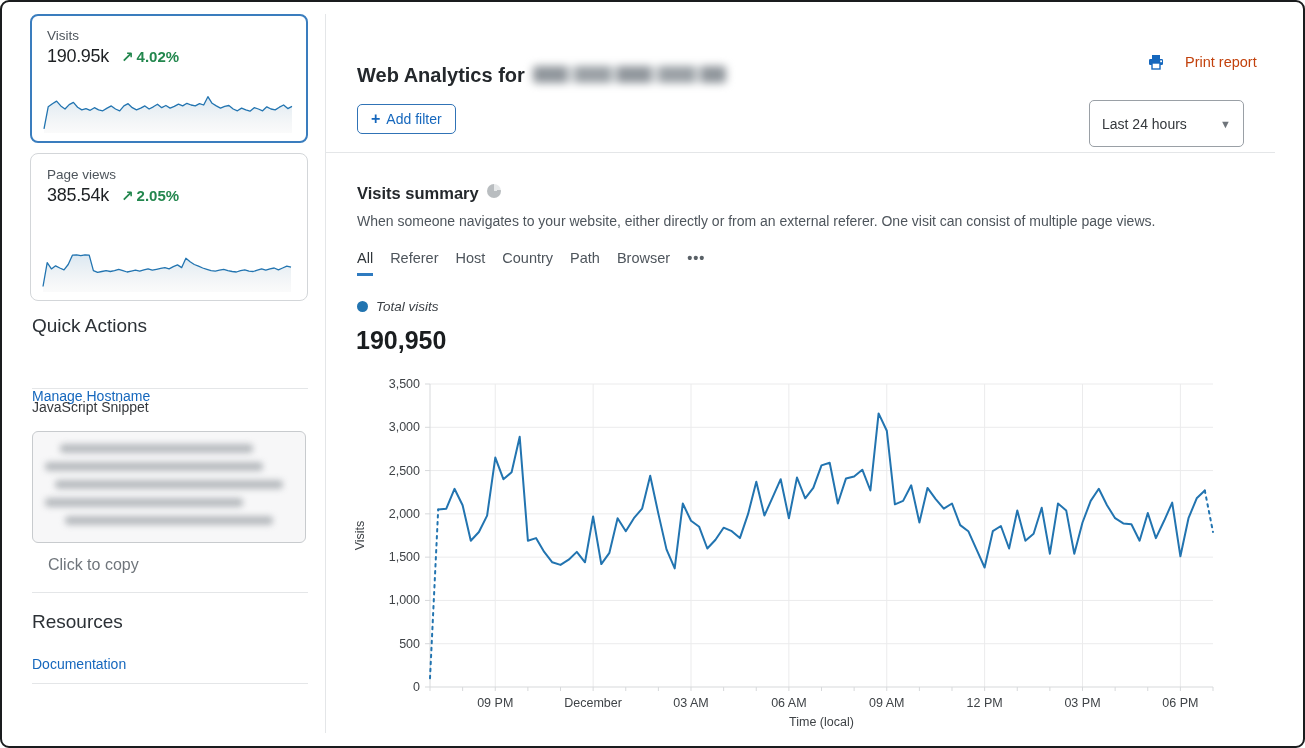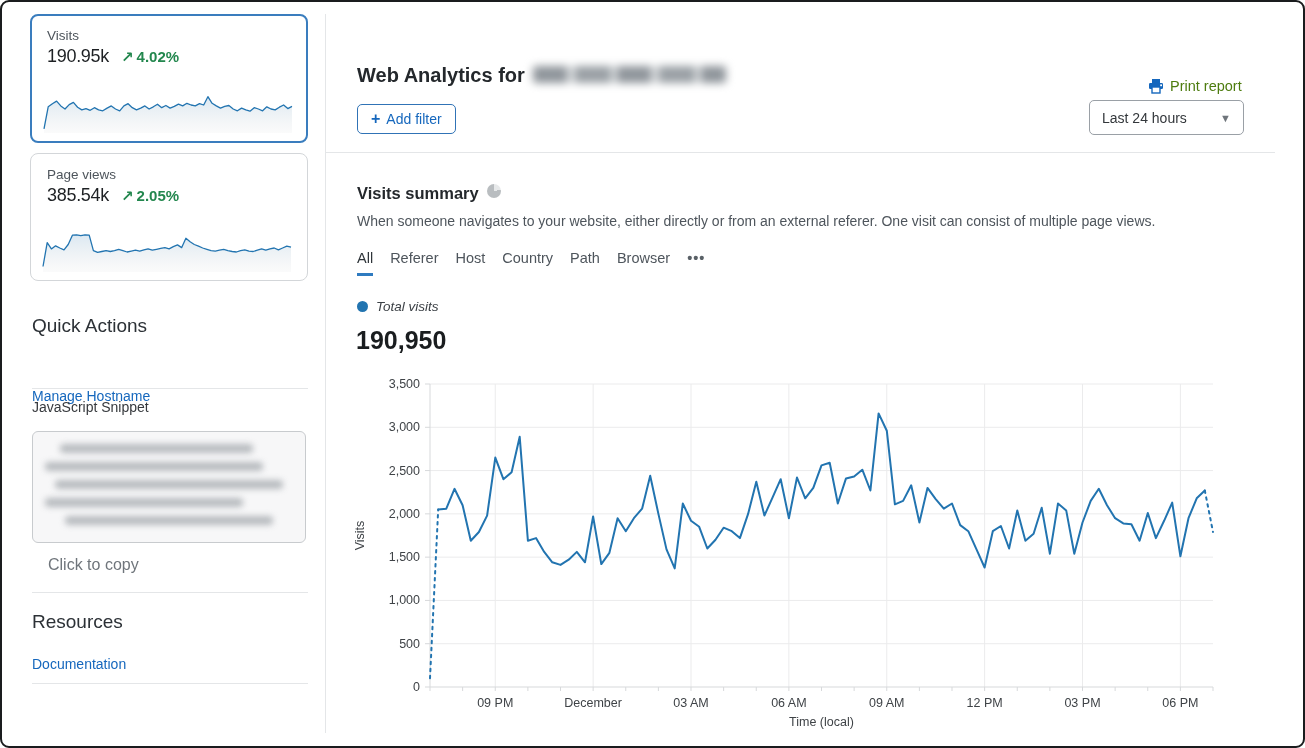--- a/index.html
+++ b/index.html
@@ -5,21 +5,21 @@
   * { margin:0; padding:0; box-sizing:border-box; }
   html,body { width:1305px; height:748px; background:#fff; overflow:hidden;
               font-family:"Liberation Sans","DejaVu Sans",sans-serif; color:#2b3035; }
   #frame { position:absolute; inset:0; border:2px solid #1a1c1e; border-radius:9px; pointer-events:none; }
 
   
   .metric-card { position:absolute; left:30px; width:278px; background:#fff; border-radius:8px;
                  border:1px solid #d3d6d9; padding:13px 16px 0 16px; cursor:pointer; }
   .metric-card.selected { border:2px solid #3a7dbe; padding:12px 15px 0 15px; }
   #card-visits { top:14px; height:129px; }
-  #card-pageviews { top:153px; height:128px; }
+  #card-pageviews { top:153px; height:148px; }
   .metric-label { font-size:13.5px; color:#4e555c; }
   .metric-row { display:flex; align-items:baseline; margin-top:3px; }
   .metric-value { font-size:18px; font-weight:400; color:#1d2023; letter-spacing:-0.3px; }
   .metric-change { margin-left:12px; font-size:15px; font-weight:600; color:#23874e; }
   .metric-change .arrow { font-size:15px; margin-right:3px; }
   .spark { position:absolute; left:10px; bottom:6px; }
 
   .side-h2 { position:absolute; left:32px; font-size:19px; font-weight:400; color:#2c3136; }
   .side-link { position:absolute; left:32px; font-size:14px; color:#1567bd; cursor:pointer; text-decoration:none; }
   .side-text { position:absolute; left:32px; font-size:14px; color:#36393d; }
@@ -30,27 +30,27 @@
                  background:#f7f7f8; border:1px solid #c8cbce; border-radius:6px; cursor:pointer;
                  padding:12px 12px; overflow:hidden; }
   .blurbar { height:9px; border-radius:4px; background:#a2a7ac; filter:blur(3px); margin-bottom:9px; opacity:.75; }
   #click-copy { position:absolute; left:48px; top:556px; font-size:16px; color:#6f757b; }
 
   
   #main-title { position:absolute; left:357px; top:51px; font-size:20px; font-weight:700; color:#24282c;margin-top:13px; }
   #domain-redacted { display:inline-block; width:193px; height:17px; margin-left:8px; border-radius:3px;
                      vertical-align:-1px; filter:blur(4px);
                      background:repeating-linear-gradient(90deg,#8f959b 0 34px,#d9dcde 34px 42px,#9aa0a5 42px 78px,#dcdfe1 78px 84px); }
-  #print-report { position:absolute; left:1148px; top:54px; display:flex; align-items:center; gap:6px;
-                  color:#4d7c0f; font-size:14.5px; cursor:pointer;margin-top:24px; }
+  #print-report { position:absolute; left:1148px; top:54px; display:flex; align-items:center; gap:21px;
+                  color:#c2410c; font-size:14.5px; cursor:pointer; }
   #add-filter { position:absolute; left:357px; top:104px; height:30px; padding:0 13px;
                 border:1px solid #3073b6; border-radius:5px; background:#fff; color:#1567bd;
                 font-size:14px; display:flex; align-items:center; gap:6px; cursor:pointer; }
   #add-filter .plus { font-size:16px; font-weight:600; }
-  #time-range { position:absolute; left:1089px; top:100px; width:155px; height:35px;
+  #time-range { position:absolute; left:1089px; top:100px; width:155px; height:47px;
                 border:1px solid #9aa0a6; border-radius:5px; background:#fff; font-size:14px; color:#33373b;
                 display:flex; align-items:center; padding:0 12px; cursor:pointer; }
   #time-range .caret { margin-left:auto; font-size:11px; color:#6f757b; }
 
   
   #sum-title { position:absolute; left:357px; top:184px; font-size:16.5px; font-weight:700; color:#24282c;
                display:flex; align-items:flex-start; gap:8px; }
   #pie-icon { width:14px; height:14px; border-radius:50%;
               background:conic-gradient(#e7e9ea 0 22%, #b9bdc0 22% 100%); }
   #sum-desc { position:absolute; left:357px; top:213px; font-size:14px; color:#4e555c; }

